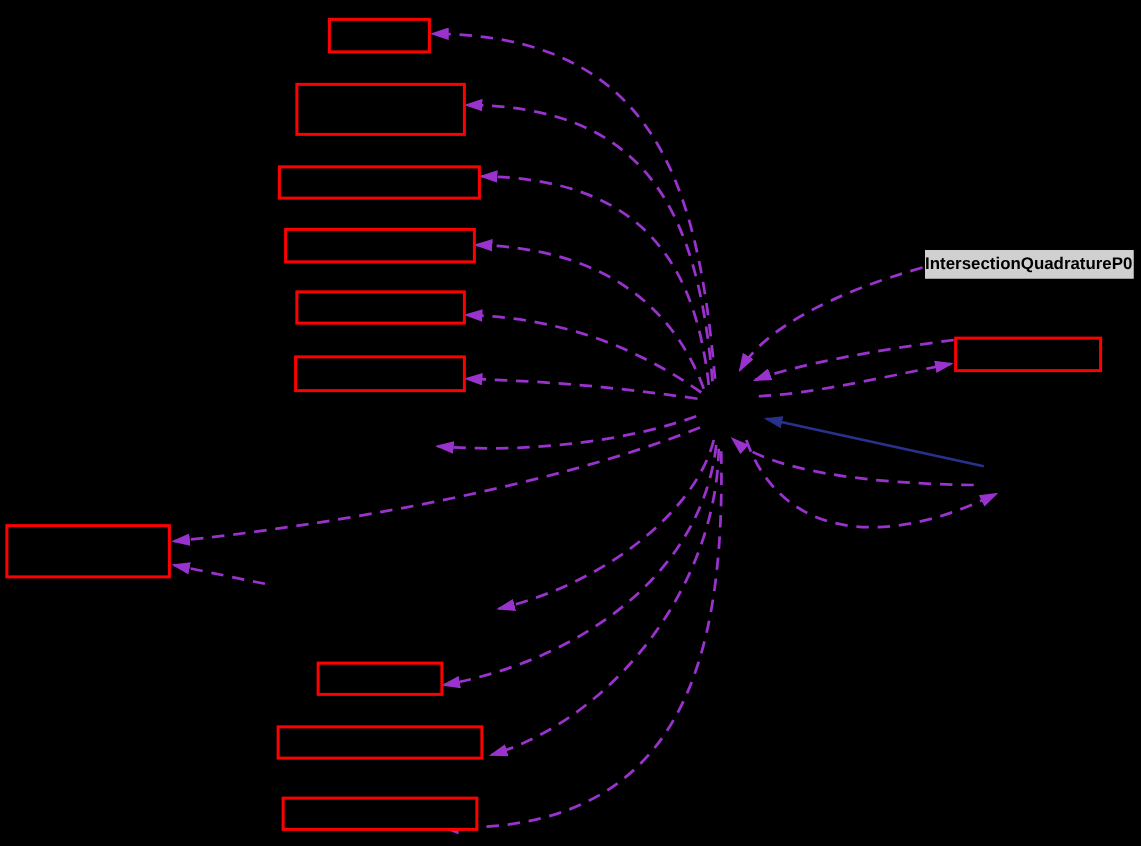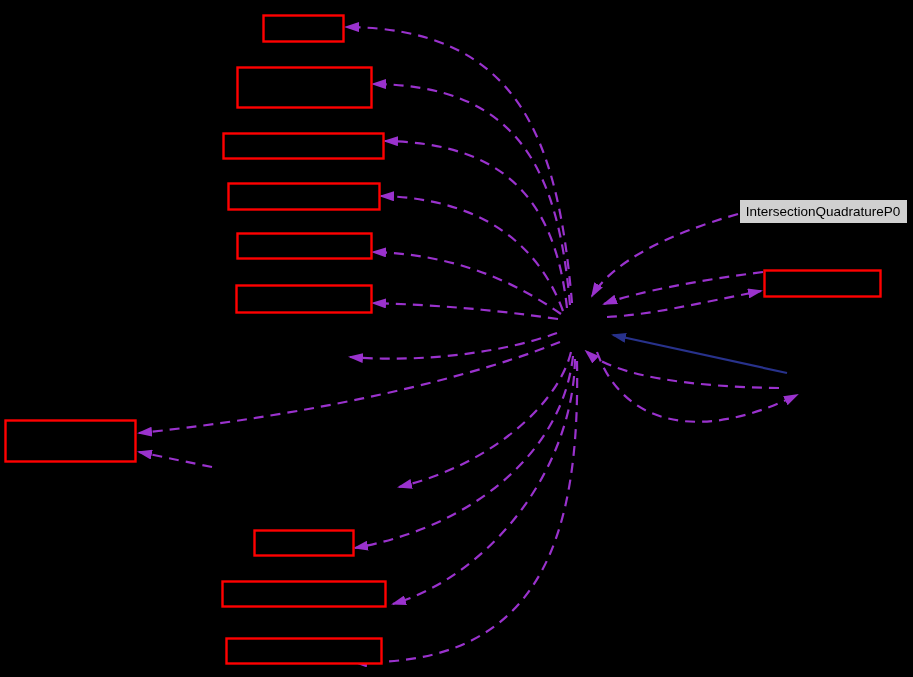--- a/index.html
+++ b/index.html
@@ -2,20 +2,21 @@
 <html><head>
 <meta charset="utf-8">
 <style>
   html,body{margin:0;padding:0;background:#000;}
   #stage{
     position:relative;
     width:913px;height:677px;
     background:#000;
     overflow:hidden;
     font-family:"Liberation Sans", sans-serif;
+    font-weight:bold;
   }
   svg{display:block}
   text.node-label{
     font-family:"Liberation Sans", sans-serif;
     font-size:13.5px;
     fill:#000;
   }
 </style>
 </head>
 <body>

